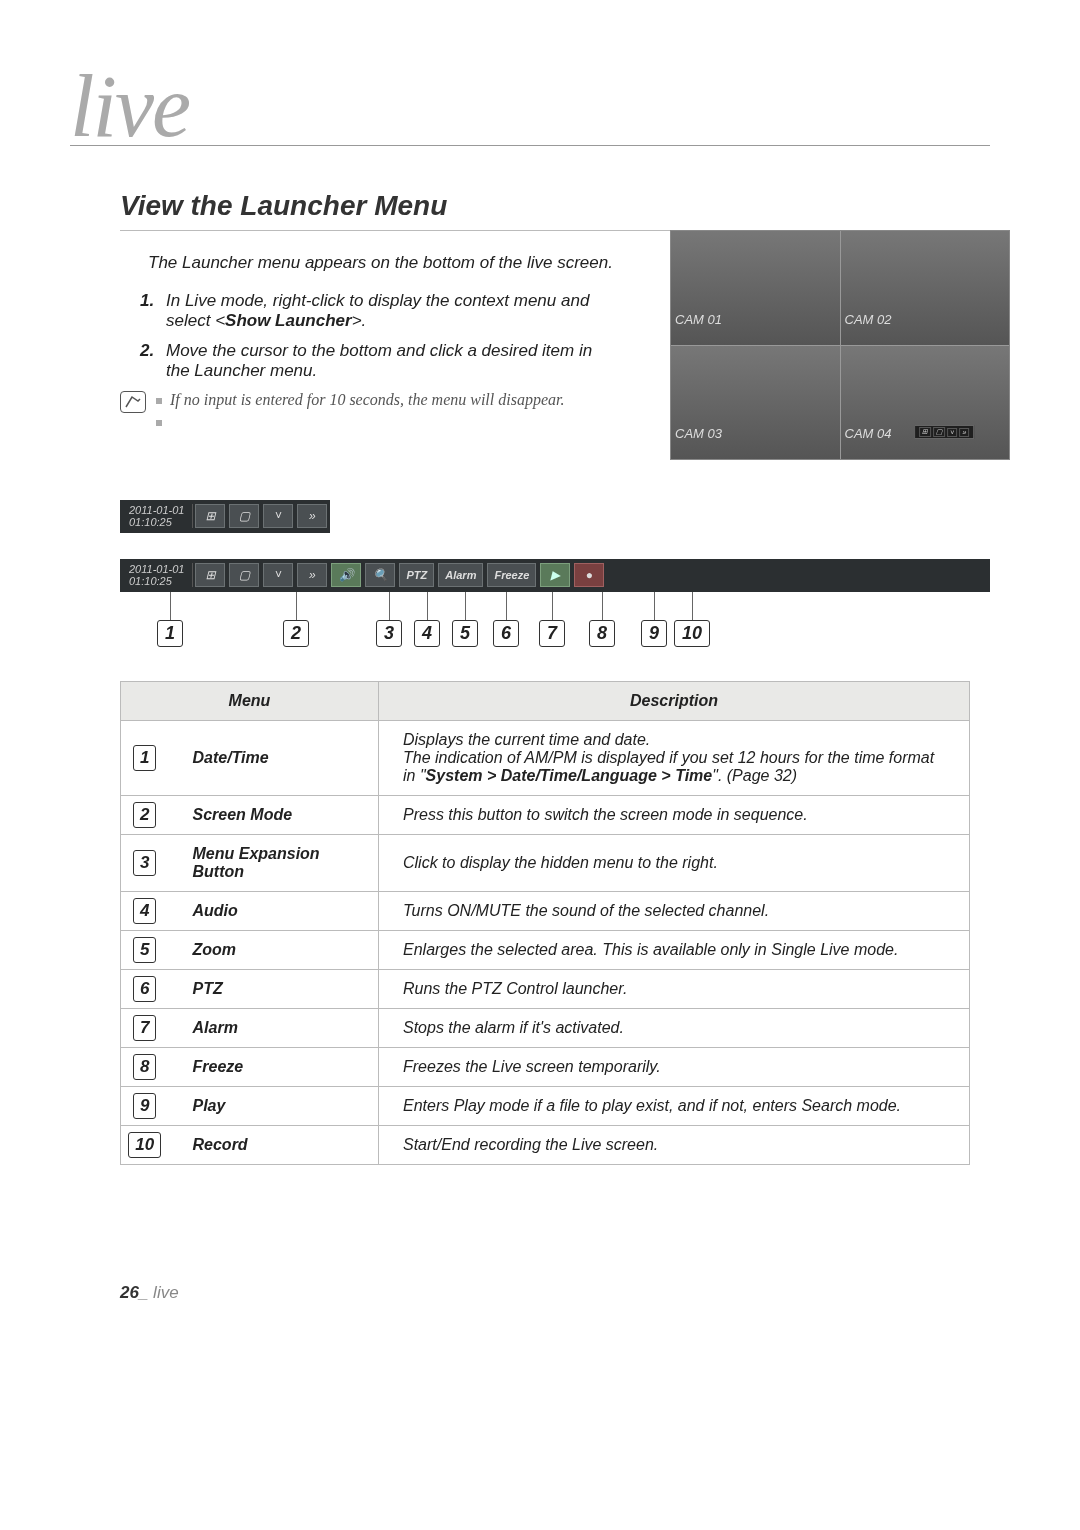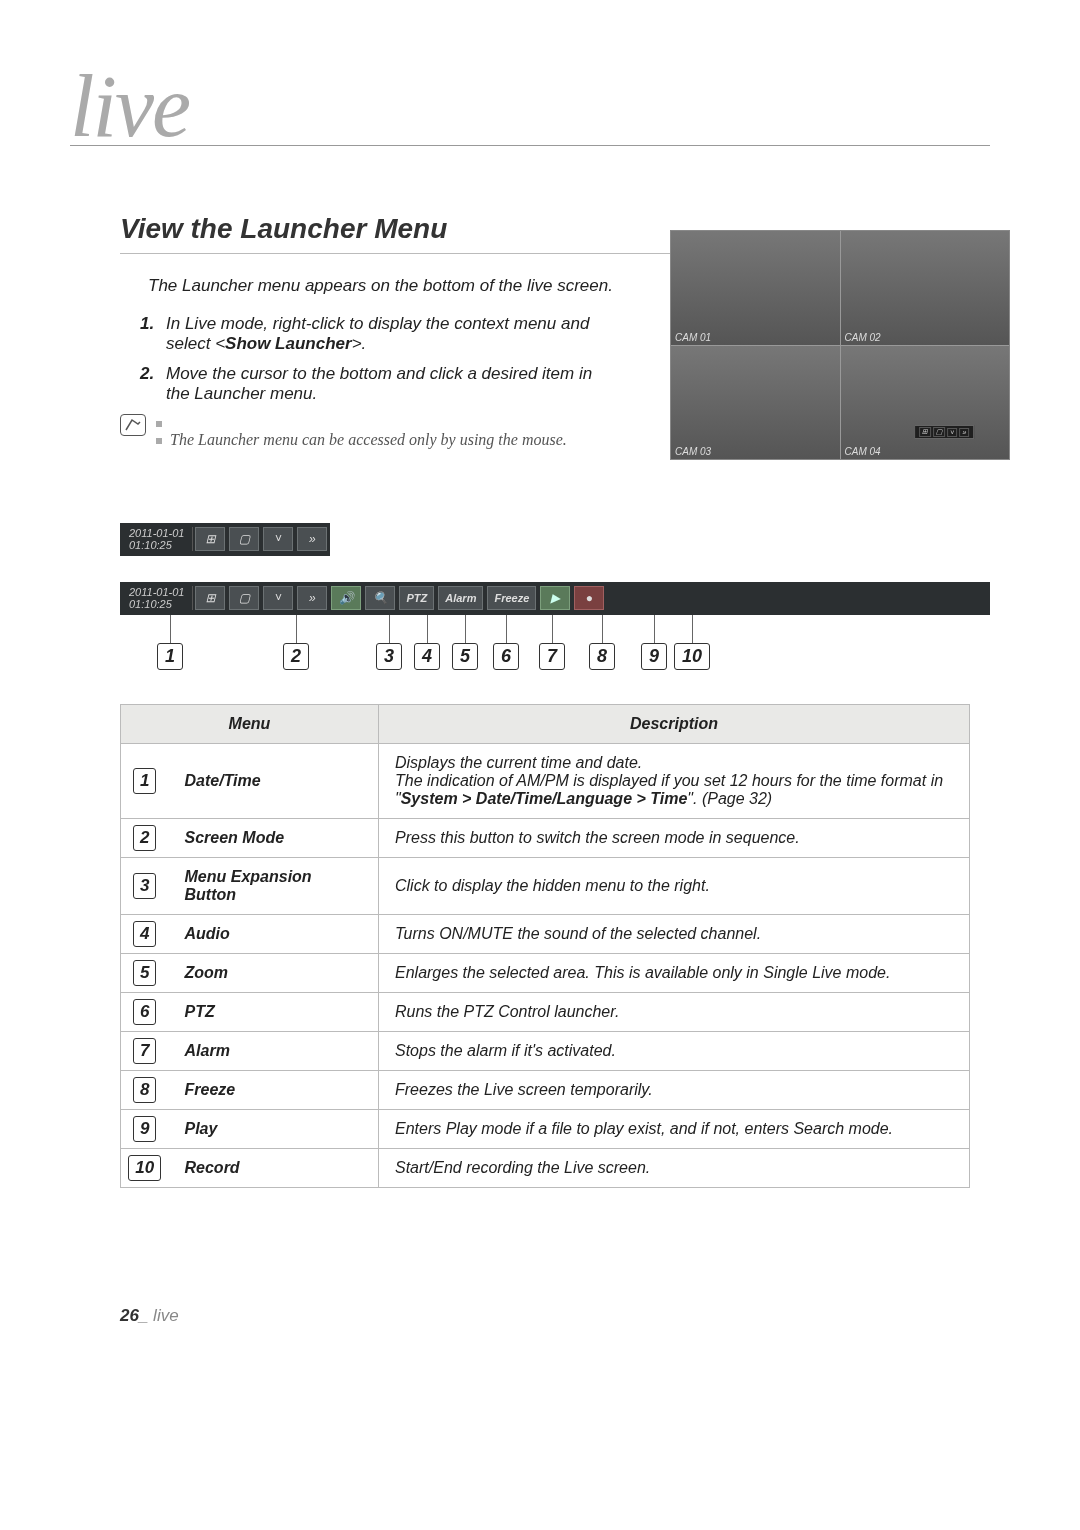--- a/index.html
+++ b/index.html
@@ -1,52 +1,52 @@
 <!DOCTYPE html>
 <html><head>
 <meta charset="utf-8">
 <style>
   * { box-sizing: border-box; margin: 0; padding: 0; }
   body { font-family: Arial, Helvetica, sans-serif; background: #fff; color: #222; width: 1080px; margin: 0 auto; }
   .page { padding: 70px 90px 60px 70px; position: relative; font-style: italic; }
   .chapter-title { font-size: 88px; font-weight: 300; letter-spacing: -2px; color: #aaa; font-family: "Times New Roman", serif; border-bottom: 1px solid #999; padding-bottom: 0; line-height: 0.85; }
-  .section-title { font-size: 28px; font-weight: 600; color: #333; margin-top: 67px; margin-left: 50px; border-bottom: 1px solid #bbb; padding-bottom: 8px; }
+  .section-title { font-size: 28px; font-weight: 600; color: #333; margin-top: 44px; margin-left: 50px; border-bottom: 1px solid #bbb; padding-bottom: 8px; }
   .intro { margin-left: 78px; margin-top: 22px; font-size: 17px; max-width: 480px; }
   .steps { margin-left: 70px; margin-top: 18px; font-size: 17px; max-width: 460px; }
   .step { display: flex; margin-bottom: 10px; }
   .step-num { font-weight: 700; min-width: 26px; }
   .note-row { margin-left: 50px; margin-top: 8px; display: flex; align-items: flex-start; gap: 10px; max-width: 560px; }
   .note-icon { width: 26px; height: 22px; border: 1.5px solid #555; border-radius: 4px; display: flex; align-items: center; justify-content: center; font-size: 15px; color: #555; flex-shrink: 0; }
   .note-list { flex: 1; }
   .note-item { font-size: 16px; color: #555; display: flex; align-items: flex-start; gap: 8px; margin-bottom: 4px; font-family: "Times New Roman", serif; }
   .note-bullet { width: 6px; height: 6px; background: #aaa; margin-top: 7px; flex-shrink: 0; }
   .screenshot { position: absolute; top: 230px; right: 70px; width: 340px; height: 230px; background: #444; border: 1px solid #888; }
   .screenshot .quad { display: grid; grid-template-columns: 1fr 1fr; grid-template-rows: 1fr 1fr; width: 100%; height: 100%; gap: 1px; background: #999; }
   .cam { background: linear-gradient(180deg,#777 0%,#555 100%); position: relative; font-size: 8px; color: #ddd; }
-  .cam-label { position: absolute; bottom: 2px; left: 4px; font-size: 10px; }
+  .cam-label { position: absolute; bottom: 18px; left: 4px; font-size: 13px; }
   .ss-date { position: absolute; top: 4px; right: 6px; font-size: 8px; color: #fff; }
   .ss-bar { position: absolute; bottom: 20px; left: 50%; transform: translateX(-18%); background: rgba(20,20,20,0.85); border:1px solid #666; padding: 1px 4px; display: flex; gap: 2px; align-items: center; font-size: 7px; color: #ccc; }
   .ss-bar span { border:1px solid #555; padding:0 2px; }
 
   .launcher-row { margin-left: 50px; margin-top: 70px; display: flex; align-items: center; gap: 0; }
   .launcher-bar { background: #2b2f31; border: 1px solid #2b2f31; display: flex; align-items: center; height: 33px; }
   .lb-date { color: #ccc; font-size: 11px; line-height: 1.1; padding: 0 8px; border-right: 1px solid #555; }
   .lb-btn { width: 30px; height: 24px; margin: 2px 2px; background: #4a4f52; border: 1px solid #6b7173; display: flex; align-items: center; justify-content: center; color: #ddd; font-size: 12px; }
   .lb-btn.text { width: auto; padding: 0 6px; font-size: 11px; font-weight: 600; }
   .lb-btn.green { background: #5a7a5a; border-color: #7da07d; color: #cfe; }
   .lb-btn.red { background: #7a4040; border-color: #a06060; }
 
   .launcher-annot { margin-left: 50px; margin-top: 26px; }
   .callout-col { display: flex; flex-direction: column; align-items: center; }
   .vline { width: 1px; height: 28px; background: #666; }
   .num-box { border: 1.5px solid #333; border-radius: 3px; padding: 2px 7px; font-weight: 700; font-size: 18px; min-width: 24px; text-align: center; }
 
   .menu-table { margin-left: 50px; margin-top: 34px; width: 850px; border-collapse: collapse; font-size: 16px; }
   .menu-table th { background: #e9e9e7; font-weight: 700; padding: 10px 4px; border: 1px solid #bbb; }
-  .menu-table td { padding: 10px 16px; border: 1px solid #bbb; vertical-align: middle; }
+  .menu-table td { padding: 10px 24px; border: 1px solid #bbb; vertical-align: middle; }
   .menu-table td.num-cell { width: 48px; text-align: center; padding: 6px; border-right: none; }
   .menu-table td.menu-cell { width: 210px; font-weight: 600; border-left: none; }
   .cell-numbox { border: 1.5px solid #333; border-radius: 3px; padding: 2px 6px; font-weight: 700; font-size: 17px; display: inline-block; min-width: 22px; }
   .desc b { font-weight: 700; }
 
   .footer { margin-top: 118px; margin-left: 50px; font-size: 17px; color: #888; }
   .footer b { color: #333; }
 </style>
 </head>
 <body>
@@ -73,24 +73,24 @@
 
   <div class="note-row">
     <div class="note-icon">
       <svg width="18" height="14" viewBox="0 0 18 14">
           <path d="M2 12 L8 2 L14 6 L16 4" stroke="#555" stroke-width="1.5" fill="none"></path>
         </svg>
     </div>
     <div class="note-list">
       <div class="note-item">
           <span class="note-bullet"></span>
+          <span>If no input is entered for 10 seconds, the menu will disappear.</span>
         </div>
       <div class="note-item">
           <span class="note-bullet"></span>
-          <span>The Launcher menu can be accessed only by using the mouse.</span>
         </div>
     </div>
   </div>
 
   <div class="screenshot">
     <div class="ss-date">2011-01-01 01:10:25</div>
     <div class="quad">
       <div class="cam">
           <div class="cam-label">CAM 01</div>
         </div>

